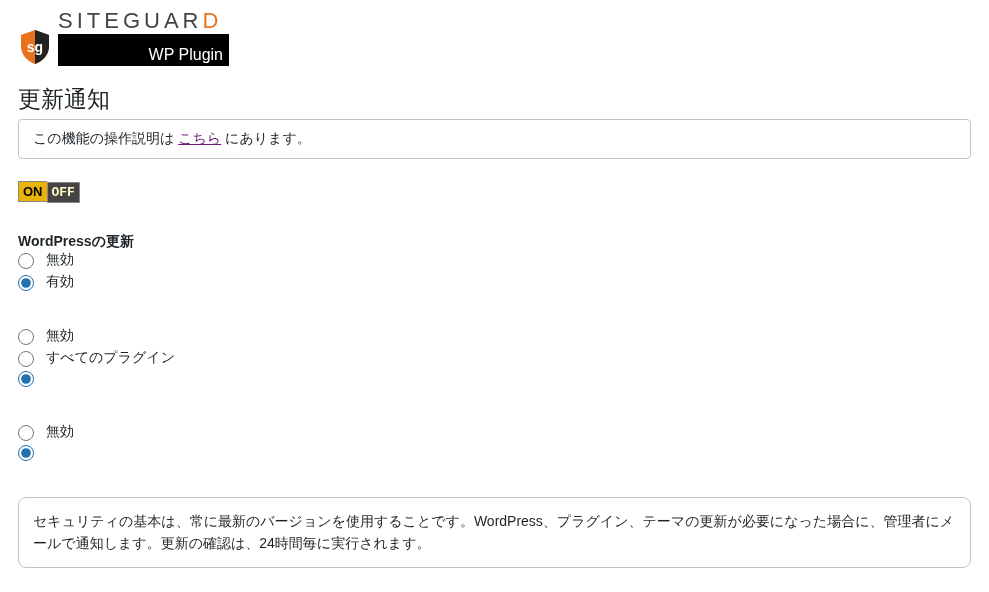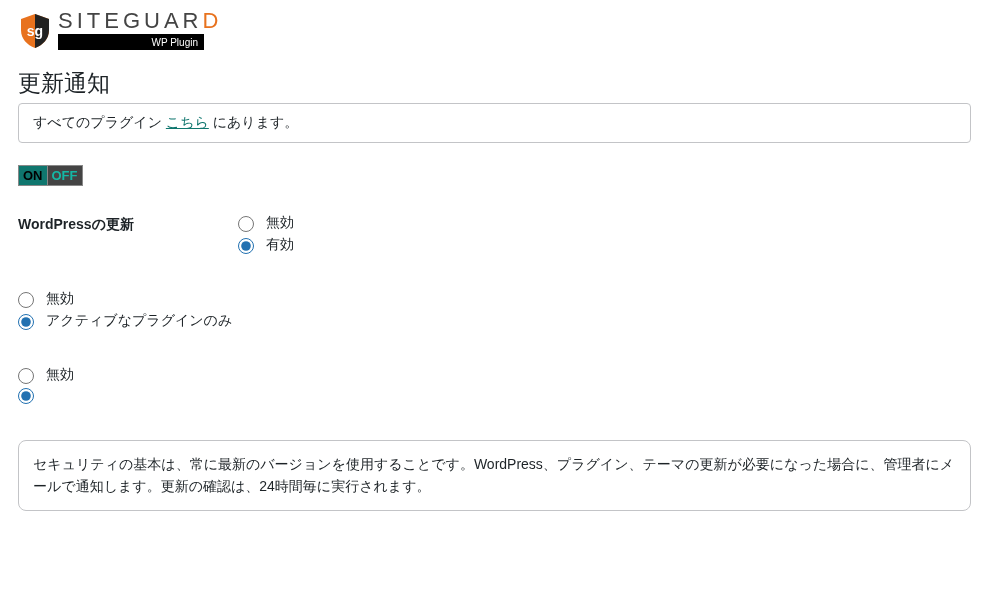--- a/index.html
+++ b/index.html
@@ -26,56 +26,57 @@
       font-size: 22px;
       font-weight: 400;
       letter-spacing: 4px;
       color: #444;
       line-height: 1;
     }
     .brand .orange { color: #e8721e; }
     .subbrand {
       background: #000;
       color: #fff;
-      font-size: 10px;
-      padding: 3px 6px 2px 12px;
+      font-size: 16px;
+      padding: 12px 6px 2px 12px;
       margin-top: 2px;
-      width: 146px;
+      width: 171px;
       text-align: right;
     }
     h1.page-title {
       font-size: 23px;
       font-weight: 400;
       margin-bottom: 4px;
       color: #1d2327;
     }
     .notice-box {
       border: 1px solid #c3c4c7;
       border-radius: 4px;
       padding: 10px 14px;
       margin-bottom: 22px;
       font-size: 14px;
     }
-    .notice-box a { color: #0f766e; text-decoration: underline; }
+    .notice-box a { color: #701a75; text-decoration: underline; }
     .toggle-row { margin-bottom: 28px; }
     .tog {
       display: inline-block;
       font-size: 13px;
       font-weight: 700;
       padding: 3px 4px;
       border: 1px solid #888;
       line-height: 1;
       cursor: pointer;
     }
-    .tog.on { background: #0f766e; color: #000; border-right: none; }
-    .tog.off { background: #444; color: #14b8a6; }
+    .tog.on { background: #eab308; color: #000; border-right: none; }
+    .tog.off { background: #444; color: #fef9c3; font-family: Liberation Mono, monospace; }
     .form-row {
       display: flex;
       align-items: flex-start;
       margin-bottom: 32px;
+      flex-direction: column;
     }
     .form-row .label-col {
       width: 220px;
       font-size: 14px;
       font-weight: 700;
       padding-top: 2px;
     }
     .form-row .opts { font-size: 14px; }
     .radio-line {
       display: flex;
@@ -114,21 +115,21 @@
     <span class="brand">
       <span>SITEGUAR</span><span class="orange">D</span>
     </span>
     <span class="subbrand">WP Plugin</span>
   </span>
 </div>
 
 <h1 class="page-title">更新通知</h1>
 
 <div class="notice-box">
-  <span>すべてのプラグイン </span><a href="#">こちら</a><span> にあります。</span>
+  <span>この機能の操作説明は </span><a href="#">こちら</a><span> にあります。</span>
 </div>
 
 <div class="toggle-row">
   <span class="tog on">ON</span><span class="tog off">OFF</span>
 </div>
 
 <div class="form-row">
   <div class="label-col">WordPressの更新</div>
   <div class="opts">
       <div class="radio-line">
@@ -142,22 +143,25 @@
     </div>
 </div>
 
 <div class="form-row">
   <div class="opts">
       <div class="radio-line">
         <input type="radio" name="plugins" id="plugins-0" style="">
         <label for="plugins-0">無効</label>
       </div>
       <div class="radio-line">
+        <input type="radio" name="plugins" id="plugins-1" style="">
+        <label for="plugins-1">すべてのプラグイン</label>
+      </div>
+      <div class="radio-line">
         <input type="radio" name="plugins" id="plugins-2" checked="" style="">
-        <label for="plugins-2">アクティブなプラグインのみ</label>
       </div>
     </div>
 </div>
 
 <div class="form-row">
   <div class="opts">
       <div class="radio-line">
         <input type="radio" name="themes" id="themes-0" style="">
         <label for="themes-0">無効</label>
       </div>

